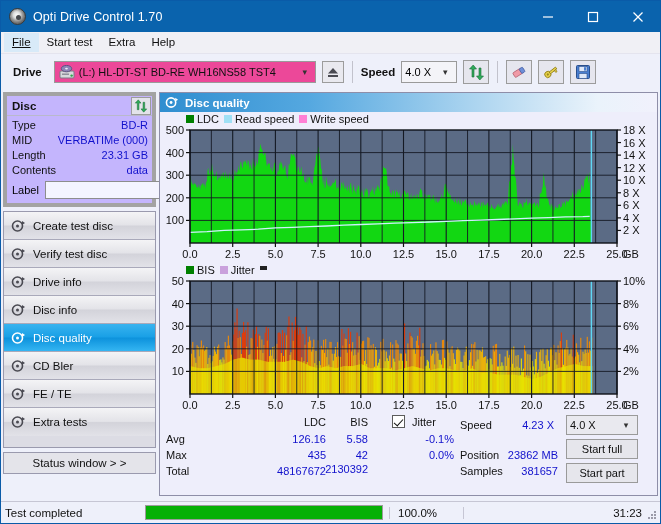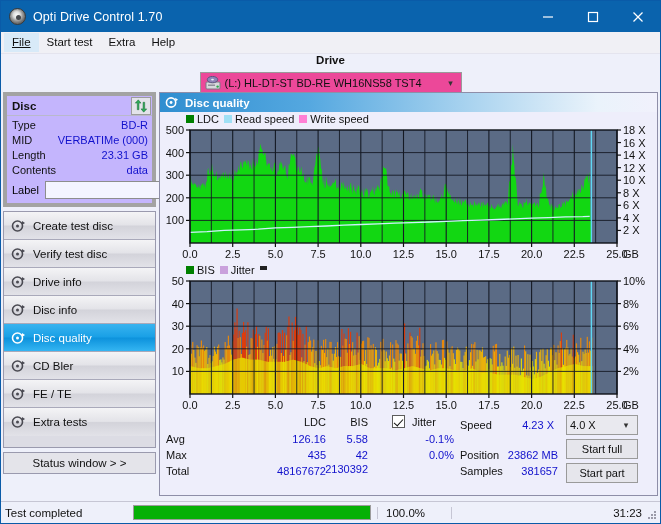--- a/index.html
+++ b/index.html
@@ -54,21 +54,20 @@
   .menuitem {
     padding: 3px 8px 4px 8px; font-size: 11.5px; color: #101010;
   }
   .menuitem.active { background: #d8eaf8; }
   .menuitem u { text-decoration: underline; }
   
   .toolbar {
     height: 36px; background: #eef0fa;
     display: flex; align-items: center; padding: 0 6px;
     gap: 6px;
-    flex-direction: column;
   }
   .tb-label { font-size: 11.5px; font-weight: bold; color: #111; }
   .drive-combo {
     flex: 0 0 auto; width: 262px; height: 22px;
     background: #ec4899; border: 1px solid #9a9a9a;
     display: flex; align-items: center; padding: 0 2px;
     font-size: 11px; color: #111;
   }
   .drive-combo .dicon {
     width: 16px; height: 14px; margin: 0 4px 0 2px; position: relative; flex: 0 0 auto;
@@ -192,21 +191,21 @@
     position: absolute; width: 72px; height: 20px; background: #e6e6ec;
     border: 1px solid #9a9a9a; display: flex; align-items: center;
     justify-content: center; font-size: 11px; color: #111;
   }
   
   .statusbar {
     position: absolute; left: 0; right: 0; bottom: 0; height: 22px;
     background: #eef0fa; border-top: 1px solid #c6c6d4;
     display: flex; align-items: center; font-size: 11.5px; color: #111;
   }
-  .sb-text { width: 132px; padding-left: 4px; }
+  .sb-text { width: 144px; padding-left: 4px; }
   .sb-prog {
     width: 238px; height: 15px; background: #fbfbfd; border: 1px solid #9c9c9c;
     position: relative; overflow: hidden;
   }
   .sb-prog i { display: block; height: 100%; background: #06b006; }
   .sb-pct { width: 74px; padding-left: 8px; border-left: 1px solid #c6c6d4; margin-left: 6px; }
   .sb-time { flex: 1 1 auto; text-align: right; padding-right: 18px; border-left: 1px solid #c6c6d4; }
   .grip { position: absolute; right: 3px; bottom: 3px; width: 11px; height: 11px; }
   .grip i {
     position: absolute; width: 2px; height: 2px; background: #9a9aa8;

